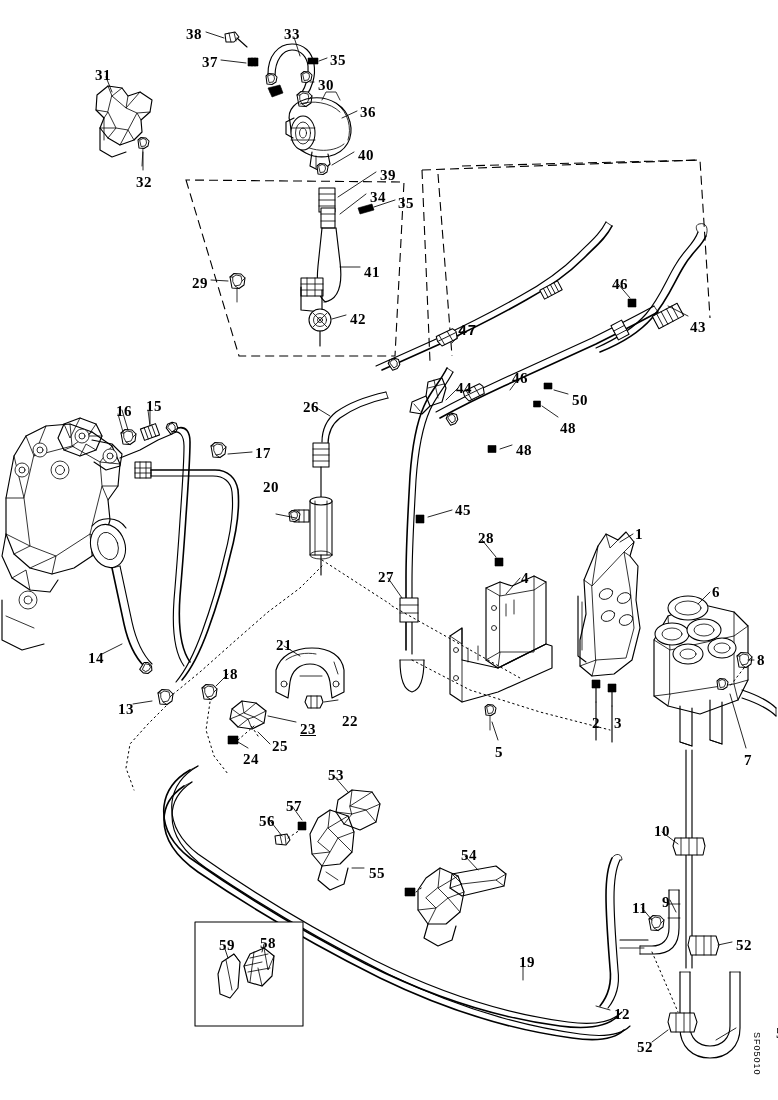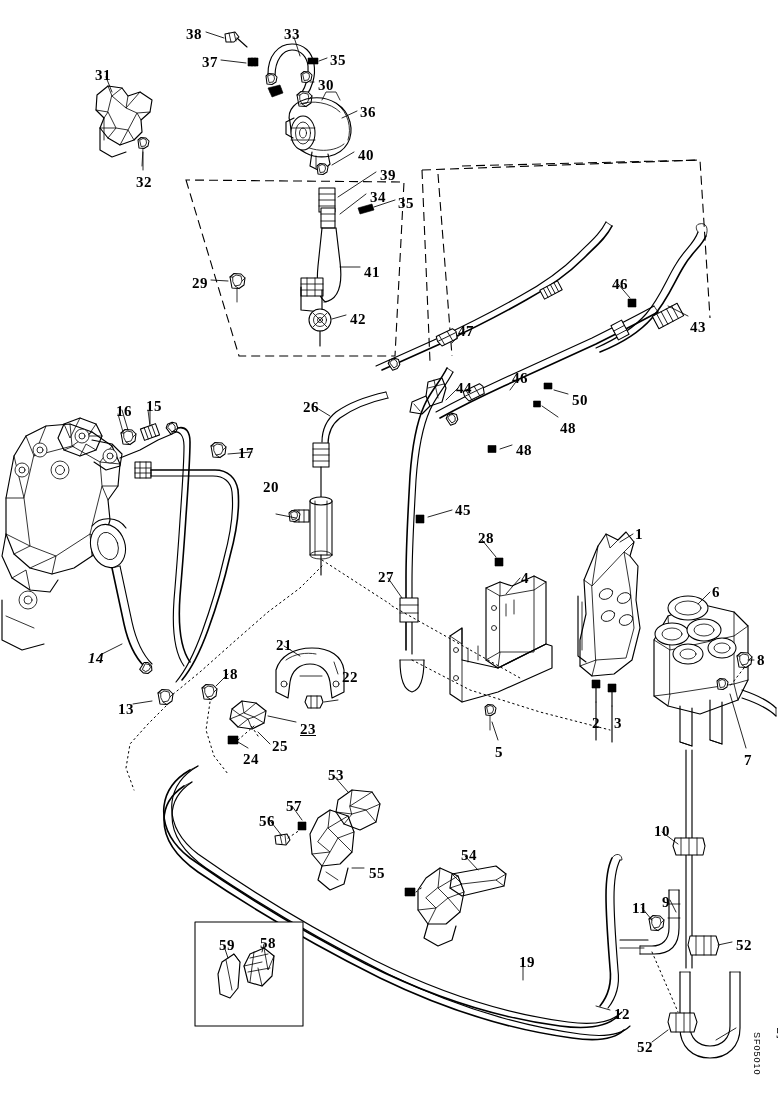--- a/index.html
+++ b/index.html
@@ -712,42 +712,42 @@
       <div class="callout" style="left: 358px; top: 148px;">40</div>
       <div class="callout" style="left: 136px; top: 175px;">32</div>
       <div class="callout" style="left: 380px; top: 168px;">39</div>
       <div class="callout" style="left: 370px; top: 190px;">34</div>
       <div class="callout" style="left: 398px; top: 196px;">35</div>
       <div class="callout" style="left: 364px; top: 265px;">41</div>
       <div class="callout" style="left: 192px; top: 276px;">29</div>
       <div class="callout" style="left: 350px; top: 312px;">42</div>
       <div class="callout" style="left: 612px; top: 277px;">46</div>
       <div class="callout" style="left: 690px; top: 320px;">43</div>
-      <div class="callout" style="left: 458px; top: 324px;">47</div>
+      <div class="callout" style="left: 458px; top: 324px; font-family: Liberation Mono, monospace;">47</div>
       <div class="callout" style="left: 456px; top: 381px;">44</div>
       <div class="callout" style="left: 512px; top: 371px;">46</div>
       <div class="callout" style="left: 572px; top: 393px;">50</div>
       <div class="callout" style="left: 560px; top: 421px;">48</div>
       <div class="callout" style="left: 516px; top: 443px;">48</div>
       <div class="callout" style="left: 303px; top: 400px;">26</div>
       <div class="callout" style="left: 116px; top: 404px;">16</div>
       <div class="callout" style="left: 146px; top: 399px;">15</div>
-      <div class="callout" style="left: 238px; top: 446px;">17</div>
+      <div class="callout" style="left: 255px; top: 446px;">17</div>
       <div class="callout" style="left: 263px; top: 480px;">20</div>
       <div class="callout" style="left: 455px; top: 503px;">45</div>
       <div class="callout" style="left: 478px; top: 531px;">28</div>
       <div class="callout" style="left: 635px; top: 527px;">1</div>
       <div class="callout" style="left: 521px; top: 571px;">4</div>
       <div class="callout" style="left: 378px; top: 570px;">27</div>
       <div class="callout" style="left: 712px; top: 585px;">6</div>
       <div class="callout" style="left: 757px; top: 653px;">8</div>
-      <div class="callout" style="left: 88px; top: 651px; font-style: italic;">14</div>
+      <div class="callout" style="left: 88px; top: 651px;">14</div>
       <div class="callout" style="left: 276px; top: 638px;">21</div>
       <div class="callout" style="left: 222px; top: 667px;">18</div>
-      <div class="callout" style="left: 342px; top: 670px;">22</div>
+      <div class="callout" style="left: 342px; top: 714px;">22</div>
       <div class="callout" style="left: 300px; top: 722px; text-decoration: underline;">23</div>
       <div class="callout" style="left: 118px; top: 702px;">13</div>
       <div class="callout" style="left: 592px; top: 716px;">2</div>
       <div class="callout" style="left: 614px; top: 716px;">3</div>
       <div class="callout" style="left: 272px; top: 739px;">25</div>
       <div class="callout" style="left: 243px; top: 752px;">24</div>
       <div class="callout" style="left: 744px; top: 753px;">7</div>
       <div class="callout" style="left: 495px; top: 745px;">5</div>
       <div class="callout" style="left: 328px; top: 768px;">53</div>
       <div class="callout" style="left: 286px; top: 799px;">57</div>

